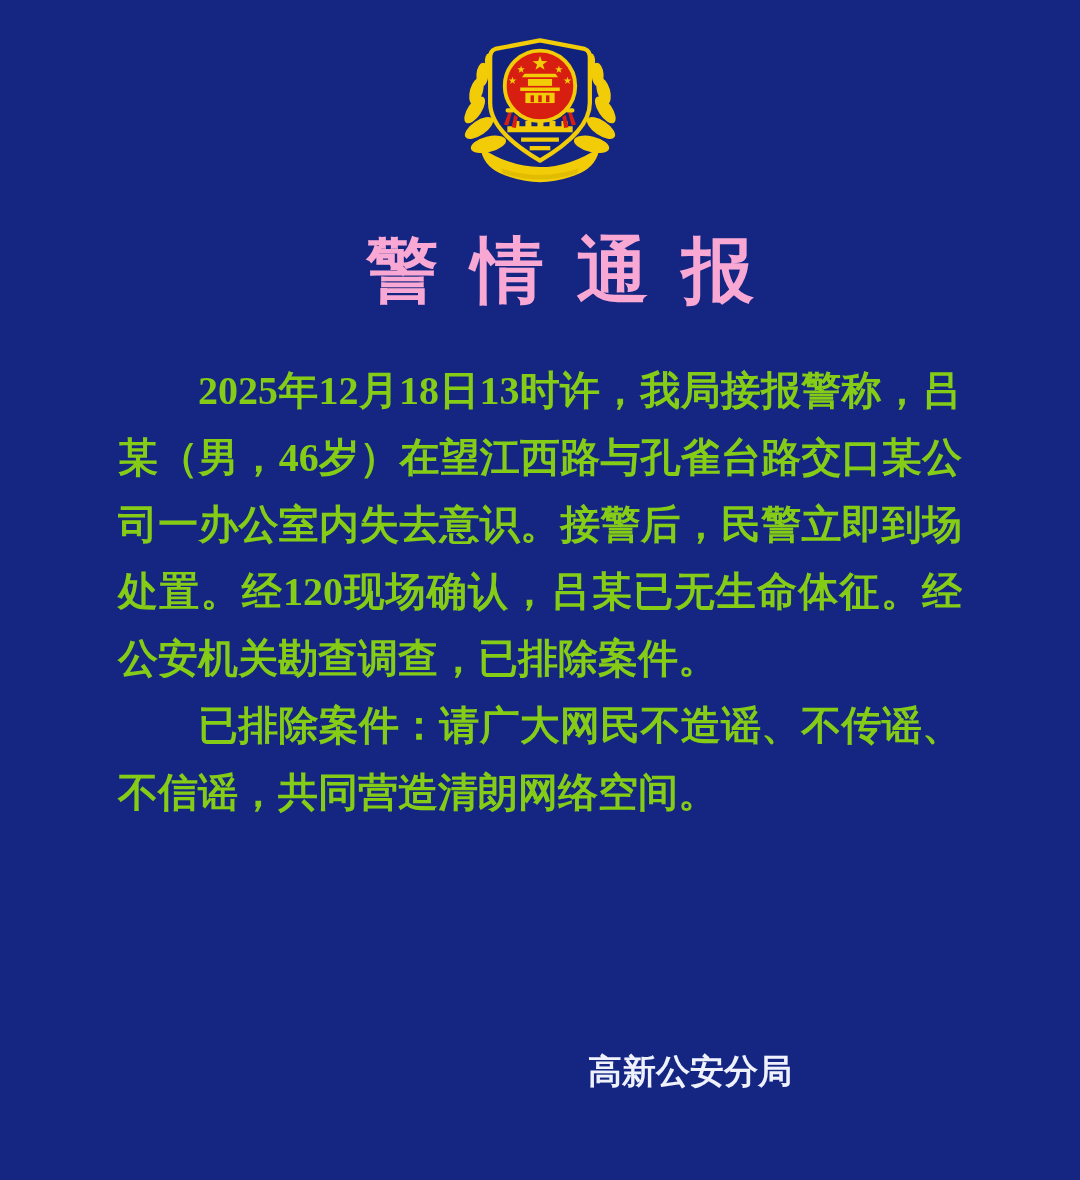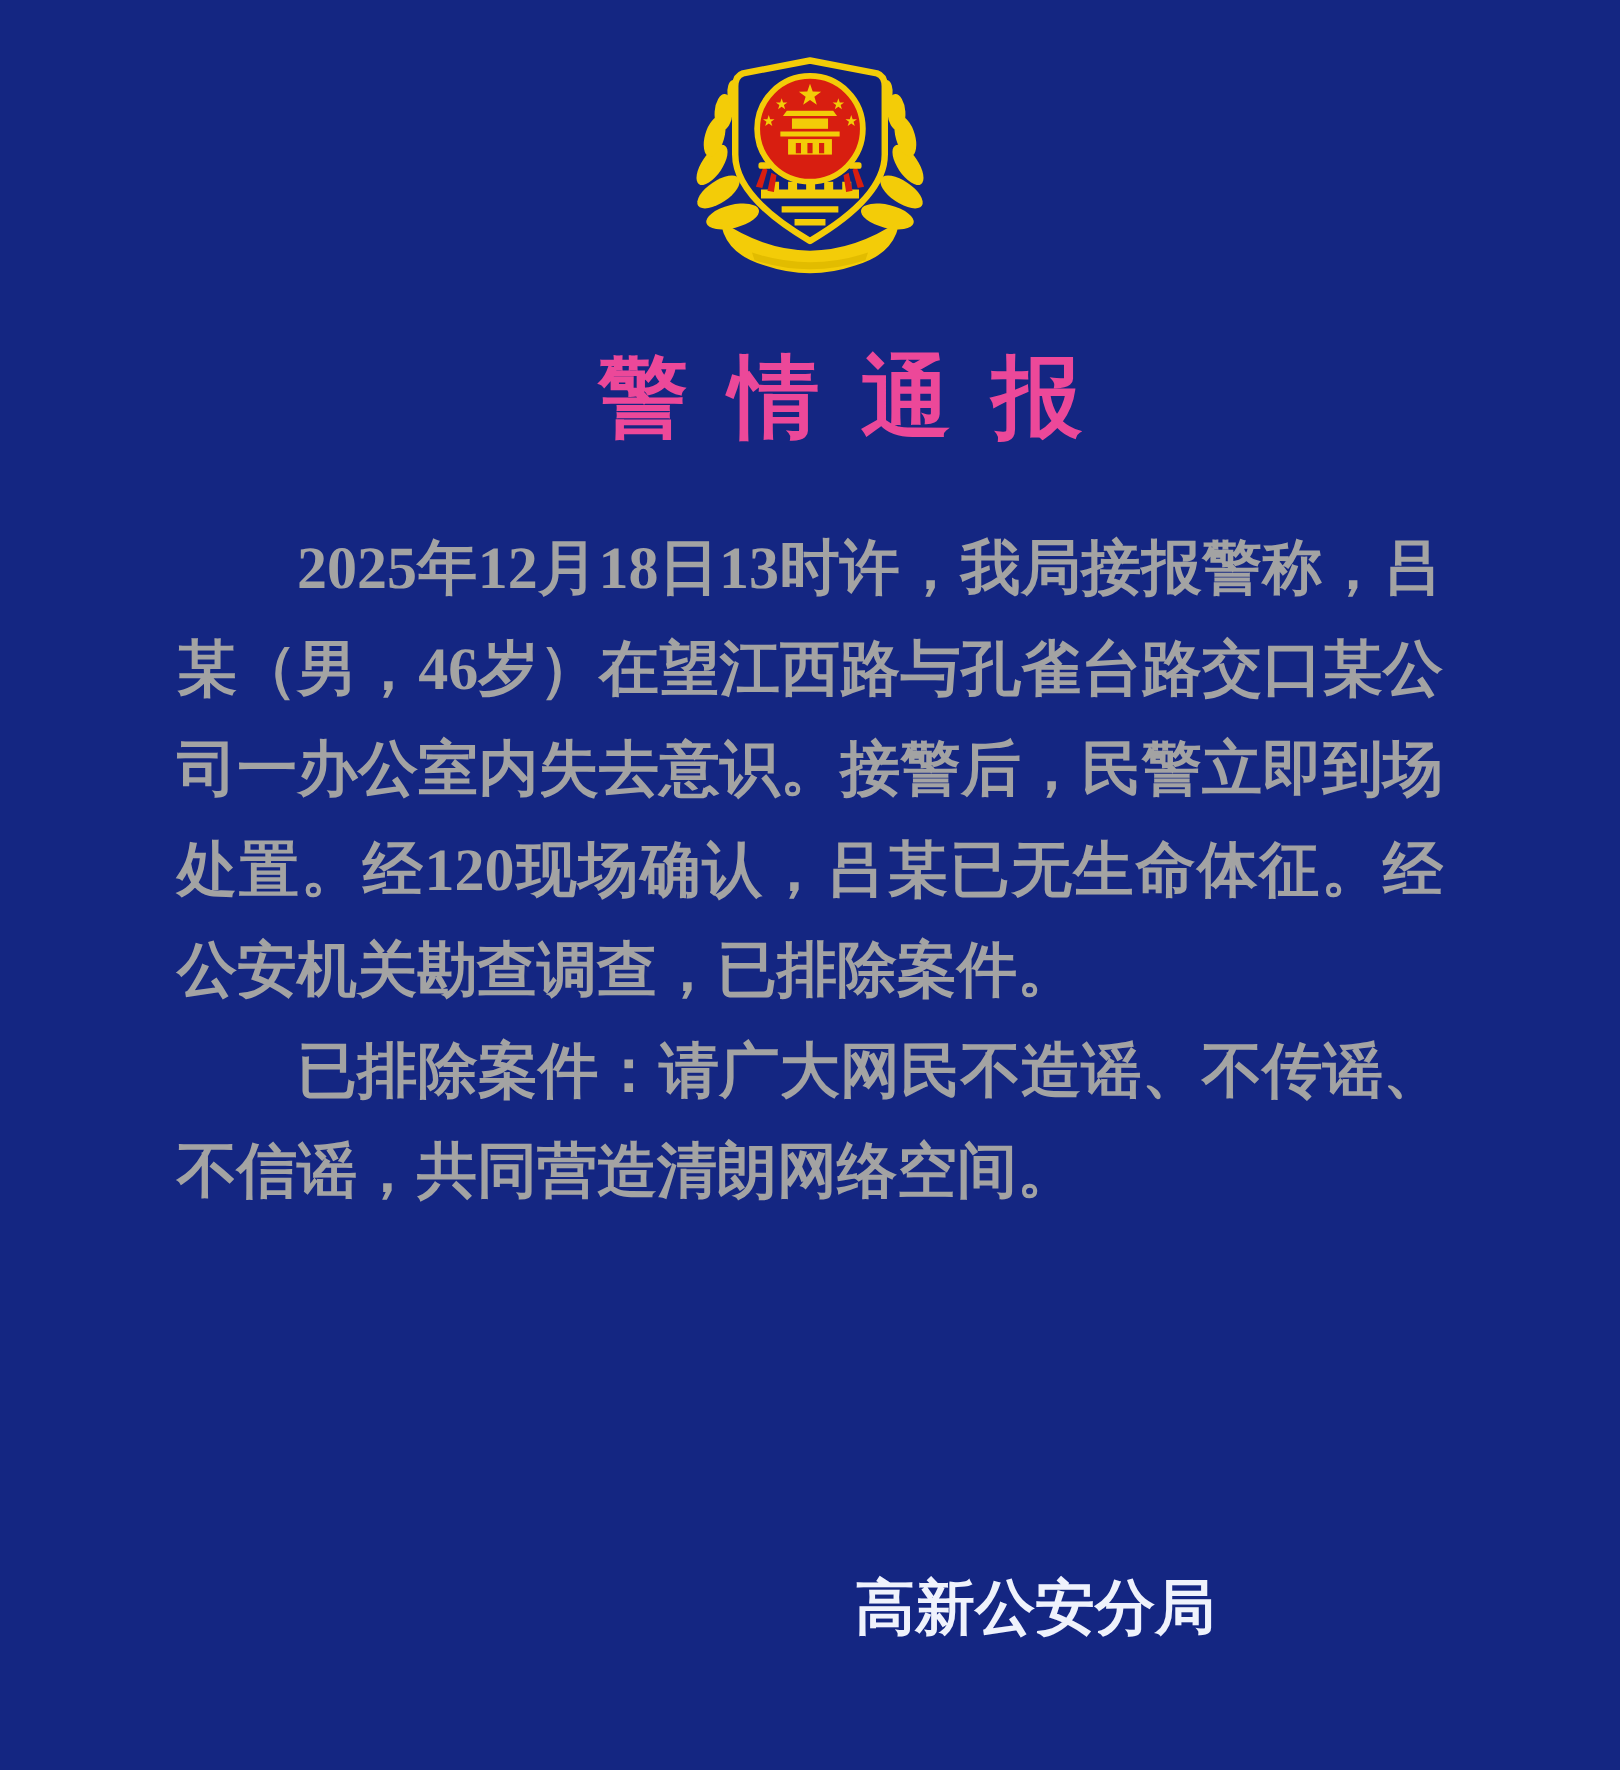--- a/index.html
+++ b/index.html
@@ -23,50 +23,50 @@
     padding-top: 24px;
     display: flex;
     justify-content: center;
   }
   .emblem-wrap svg {
     display: block;
   }
   .notice-title {
     margin-top: 46px;
     text-align: center;
-    color: #ec4899;
-    font-size: 60px;
+    color: #f9a8d4;
+    font-size: 72px;
     font-weight: bold;
     letter-spacing: 0.46em;
     text-indent: 0.46em;
     line-height: 1.0;
     white-space: nowrap;
     margin-left: 40px;
   }
   .notice-body {
     width: 844px;
     margin: 50px auto 0 auto;
-    color: #a3a3a3;
+    color: #84cc16;
     font-size: 40px;
     line-height: 67px;
     text-align: justify;
   }
   .notice-body p {
     margin: 0;
     text-indent: 2em;
     font-weight: bold;
   }
   .signature {
     position: absolute;
     left: 300px;
     top: 1038px;
     width: 780px;
     text-align: center;
     color: #EFF2FC;
-    font-size: 40px;
+    font-size: 34px;
     line-height: 68px;
     font-weight: bold;
   }
   .signature .sig-line {
     display: block;
   }
 </style>
 </head>
 <body>
 

